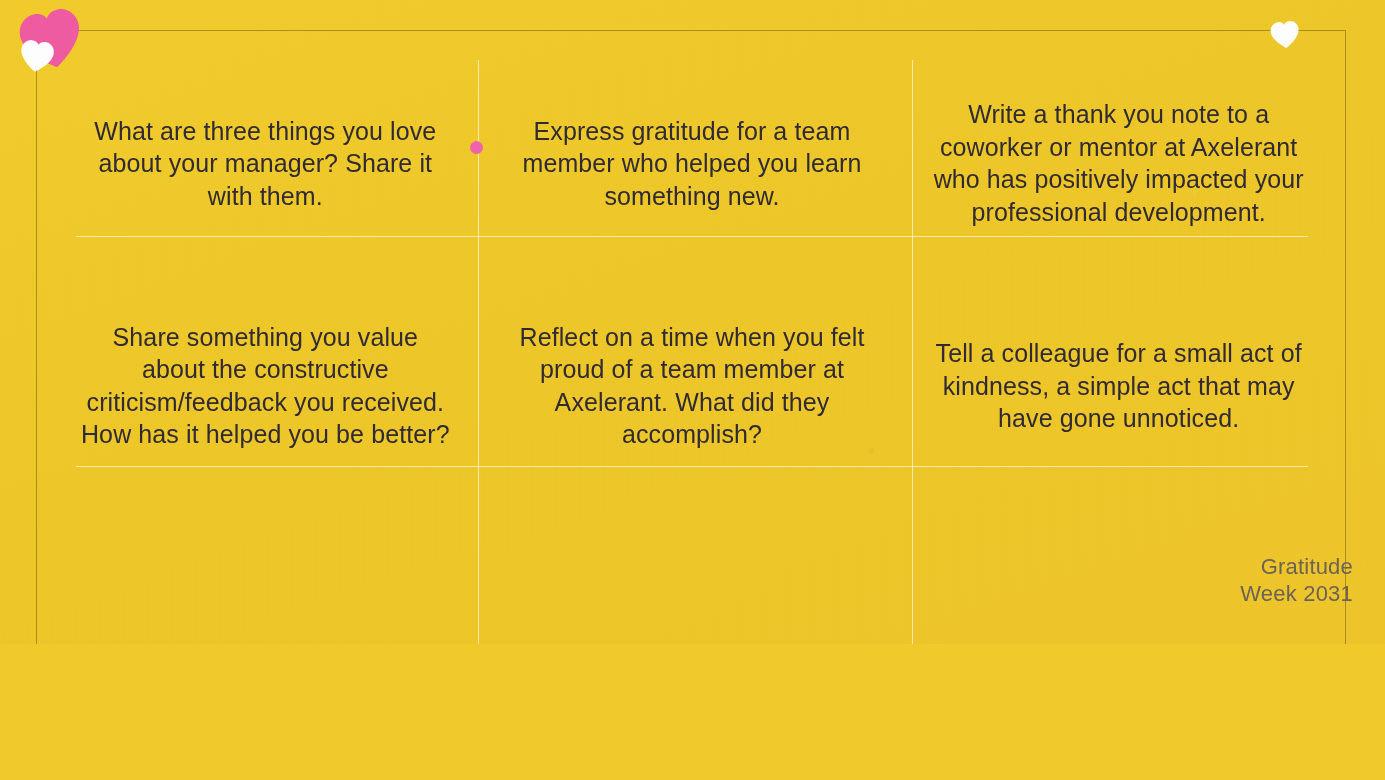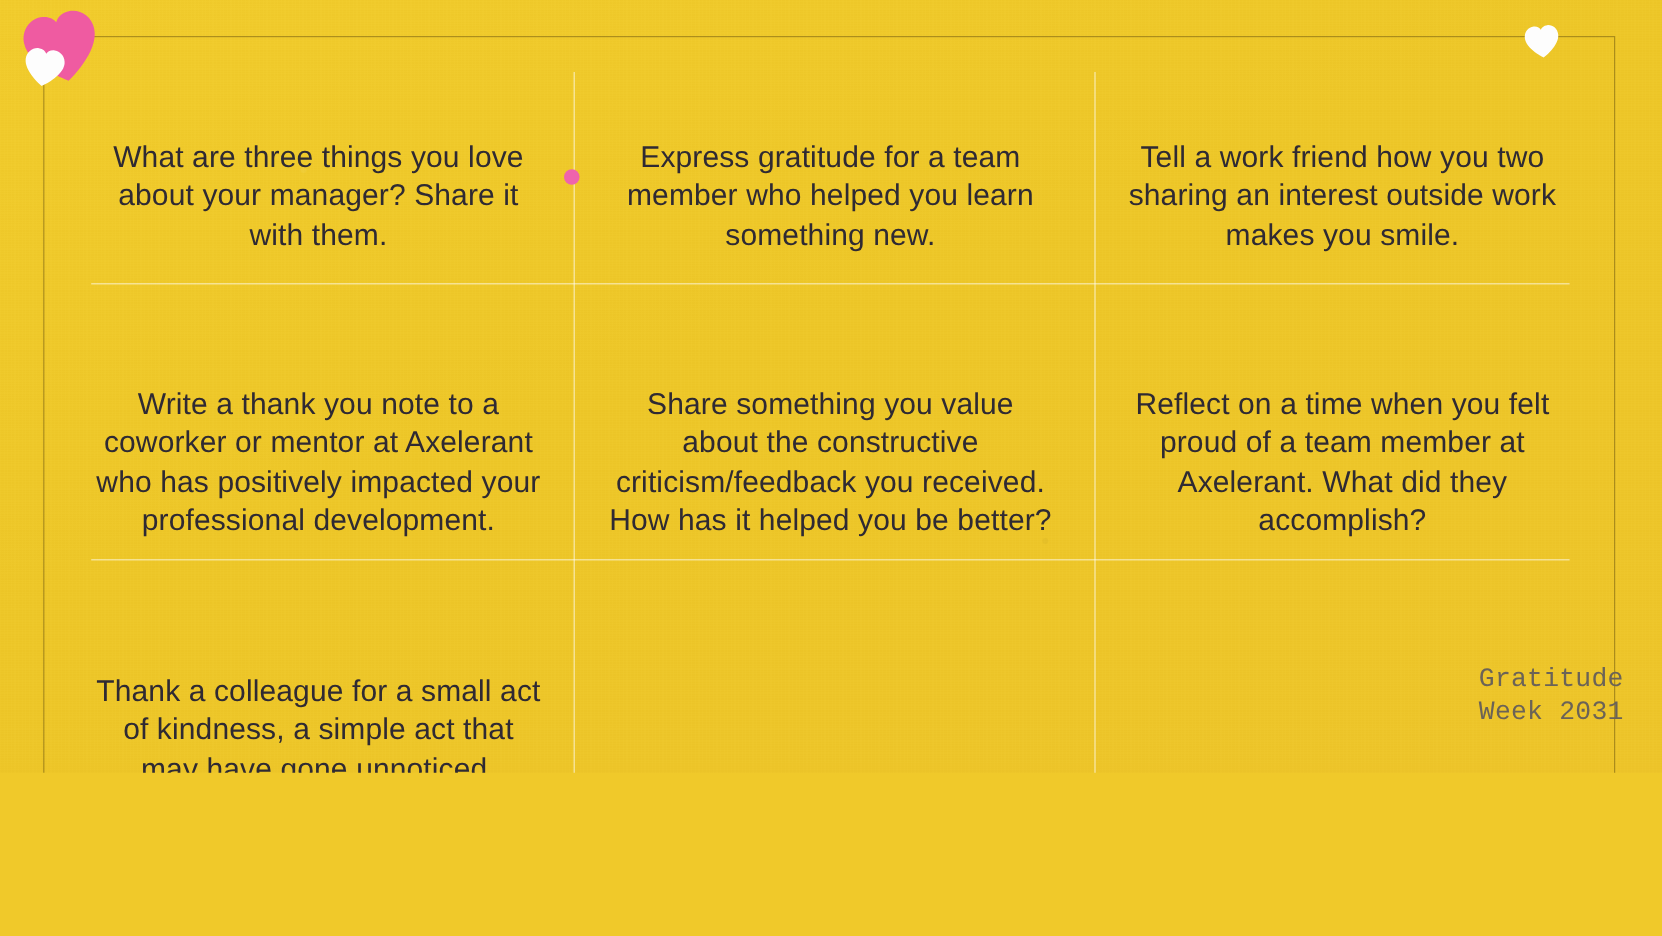--- a/index.html
+++ b/index.html
@@ -111,21 +111,21 @@
   #hline1 { left: 76px; top: 236px; width: 1232px; }
   #hline2 { left: 76px; top: 466px; width: 1232px; }
 
   
   #footer {
     position: absolute;
     right: 52px;
     bottom: 36px;
     text-align: right;
     color: #6b6357;
-    font-family: Liberation Mono, monospace;
+    font-family: Liberation Sans, sans-serif;
     font-size: 22px;
     line-height: 1.22;
     letter-spacing: 0.2px;
   }
 
   
   .heart {
     position: absolute;
     transform-origin: center;
   }
@@ -152,36 +152,33 @@
   <div class="hline" id="hline1"></div>
   <div class="hline" id="hline2"></div>
 
   <div id="grid">
     <div class="cell">
       <div class="txt">What are three things you love about your manager? Share it with them.</div>
     </div>
     <div class="cell">
       <div class="txt">Express gratitude for a team member who helped you learn something new.</div>
     </div>
-    <div class="cell">
-      <div class="txt">Tell a work friend how you two sharing an interest outside work makes you smile.</div>
-    </div>
 
     <div class="cell">
       <div class="txt">Write a thank you note to a coworker or mentor at Axelerant who has positively impacted your professional development.</div>
     </div>
     <div class="cell">
       <div class="txt">Share something you value about the constructive criticism/feedback you received. How has it helped you be better?</div>
     </div>
     <div class="cell">
       <div class="txt">Reflect on a time when you felt proud of a team member at Axelerant. What did they accomplish?</div>
     </div>
 
     <div class="cell">
-      <div class="txt">Thank a colleague for a small act of kindness, a simple act that may have gone unnoticed.</div>
+      <div class="txt">Tell a colleague for a small act of kindness, a simple act that may have gone unnoticed.</div>
     </div>
   </div>
 
   <div class="heart" style="left: 16px; top: 6px; transform: rotate(-12deg);">
     <svg width="70" height="64" viewBox="0 0 32 30" aria-hidden="true">
       <path d="M16 29S2 20.5 2 11.2C2 6.2 5.9 2.5 10.3 2.5c3 0 5 1.6 5.7 3.2.7-1.6 2.7-3.2 5.7-3.2 4.4 0 8.3 3.7 8.3 8.7C30 20.5 16 29 16 29z" fill="#ef5ba1"></path>
     </svg>
   </div>
   <div class="heart" style="left: 18px; top: 38px; transform: rotate(8deg);">
     <svg width="38" height="35" viewBox="0 0 32 30" aria-hidden="true">

